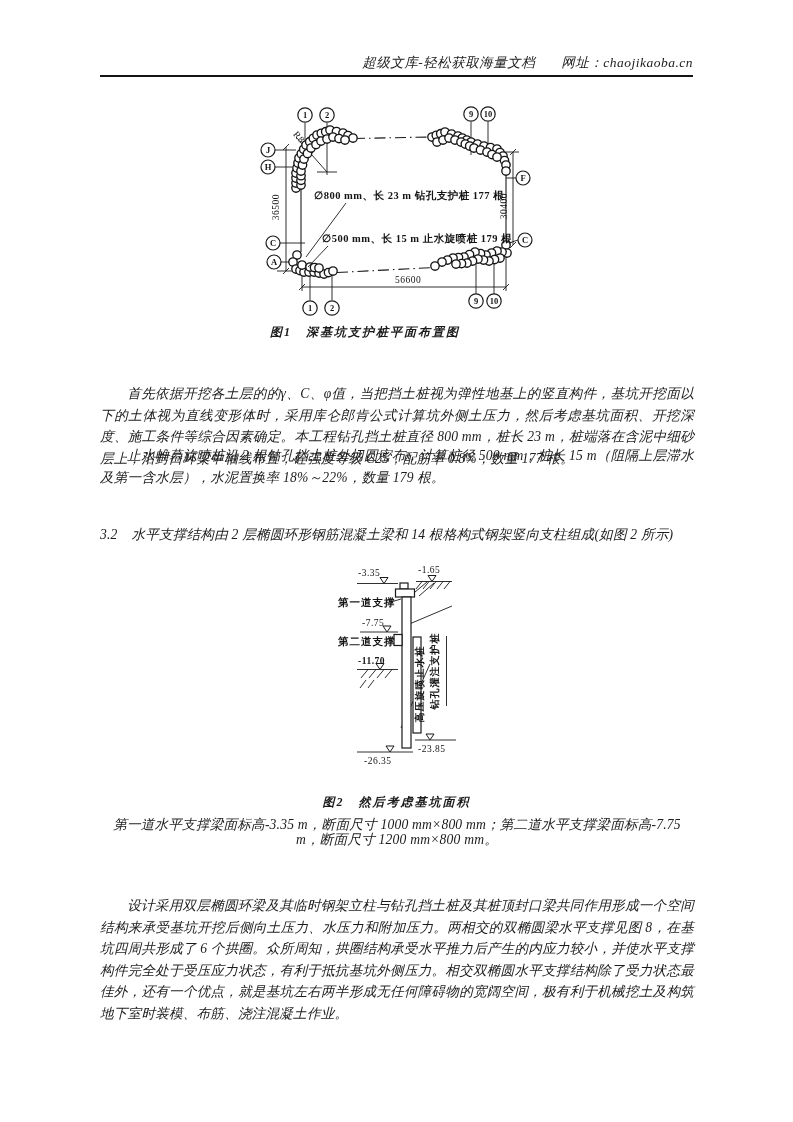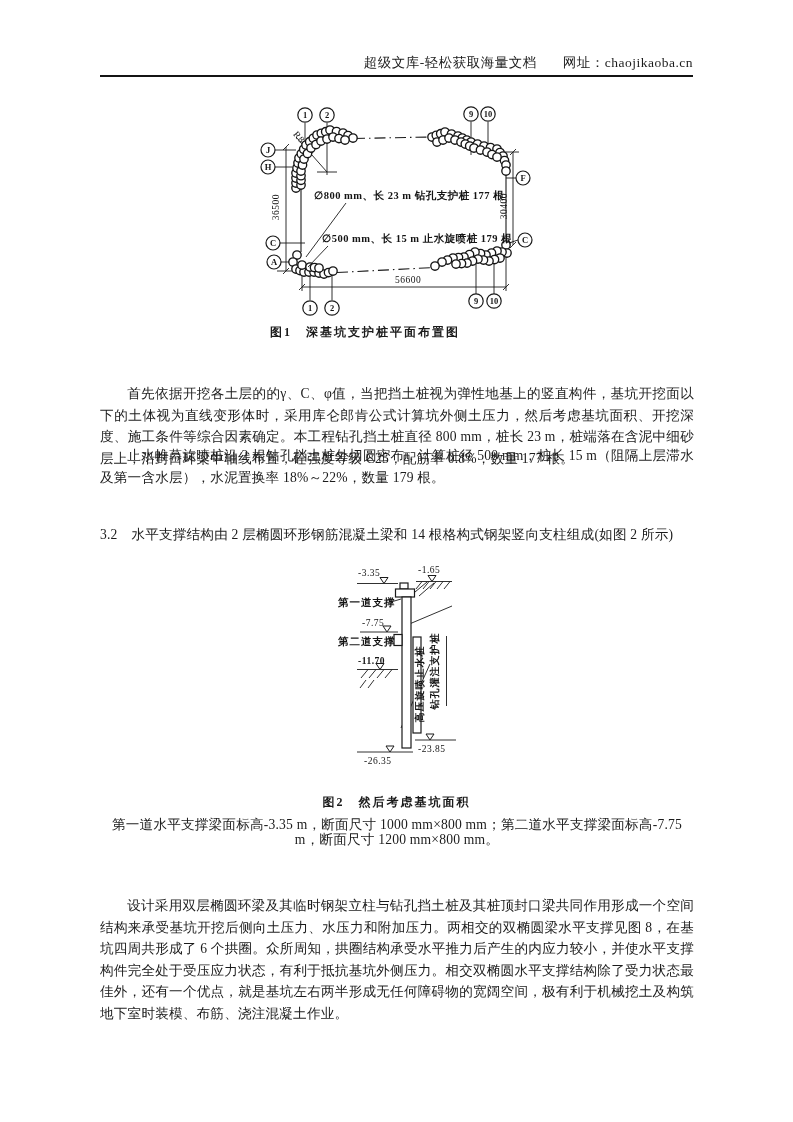--- a/index.html
+++ b/index.html
@@ -1,18 +1,18 @@
 <!DOCTYPE html>
 <html><head>
 <meta charset="utf-8">
 <style>
   html,body{margin:0;padding:0;}
   body{width:793px;height:1122px;position:relative;background:#ffffff;overflow:hidden;
        font-family:"Liberation Serif","DejaVu Serif",serif;color:#1b1b1b;}
-  .abs{position:absolute;}
+  .abs{position:absolute;font-style:italic;}
   
   #header{top:54px;left:100px;width:593px;text-align:right;font-size:13.5px;letter-spacing:.5px;}
   #header .gap{display:inline-block;width:26px;}
   #rule{top:75px;left:100px;width:593px;height:1.6px;background:#141414;}
   
   .figcap{font-weight:bold;font-size:12px;letter-spacing:2px;text-align:center;}
   #fig1cap{top:324px;left:100px;width:530px;}
   #fig2cap{top:794px;left:100px;width:593px;}
   
   .para{left:100px;width:594px;font-size:13.6px;line-height:21.5px;text-align:justify;

